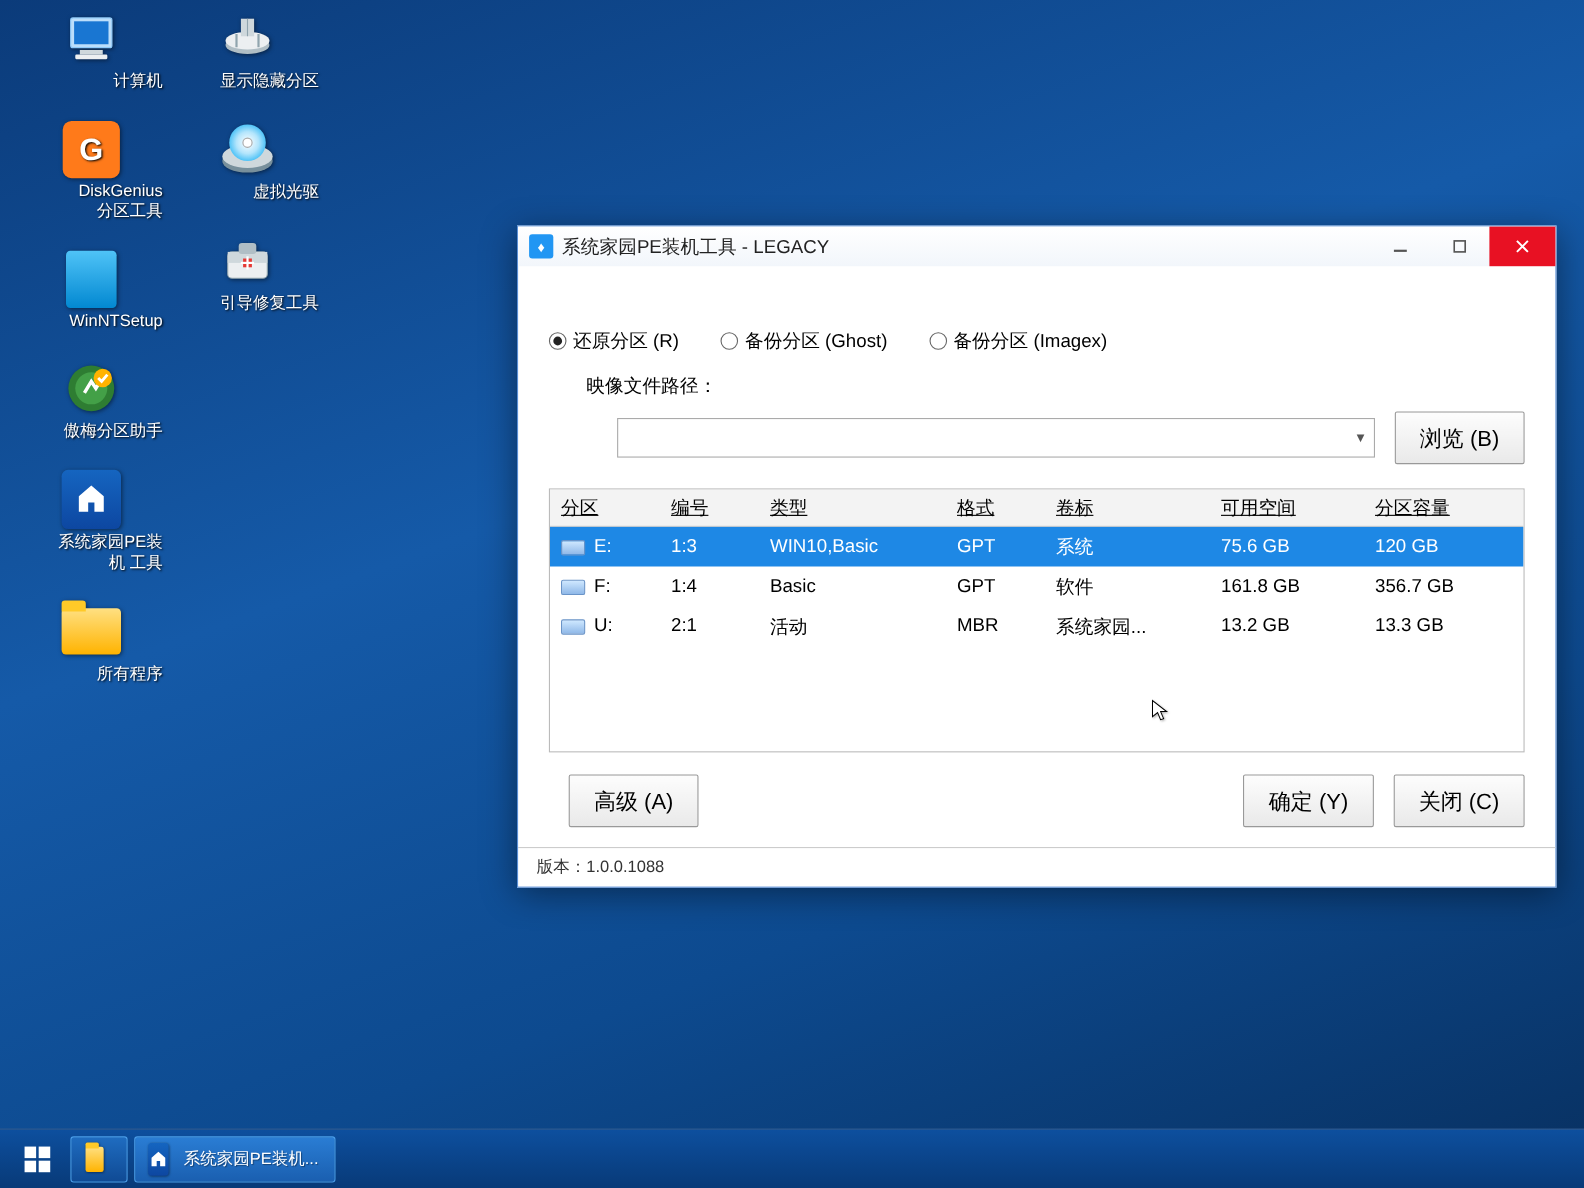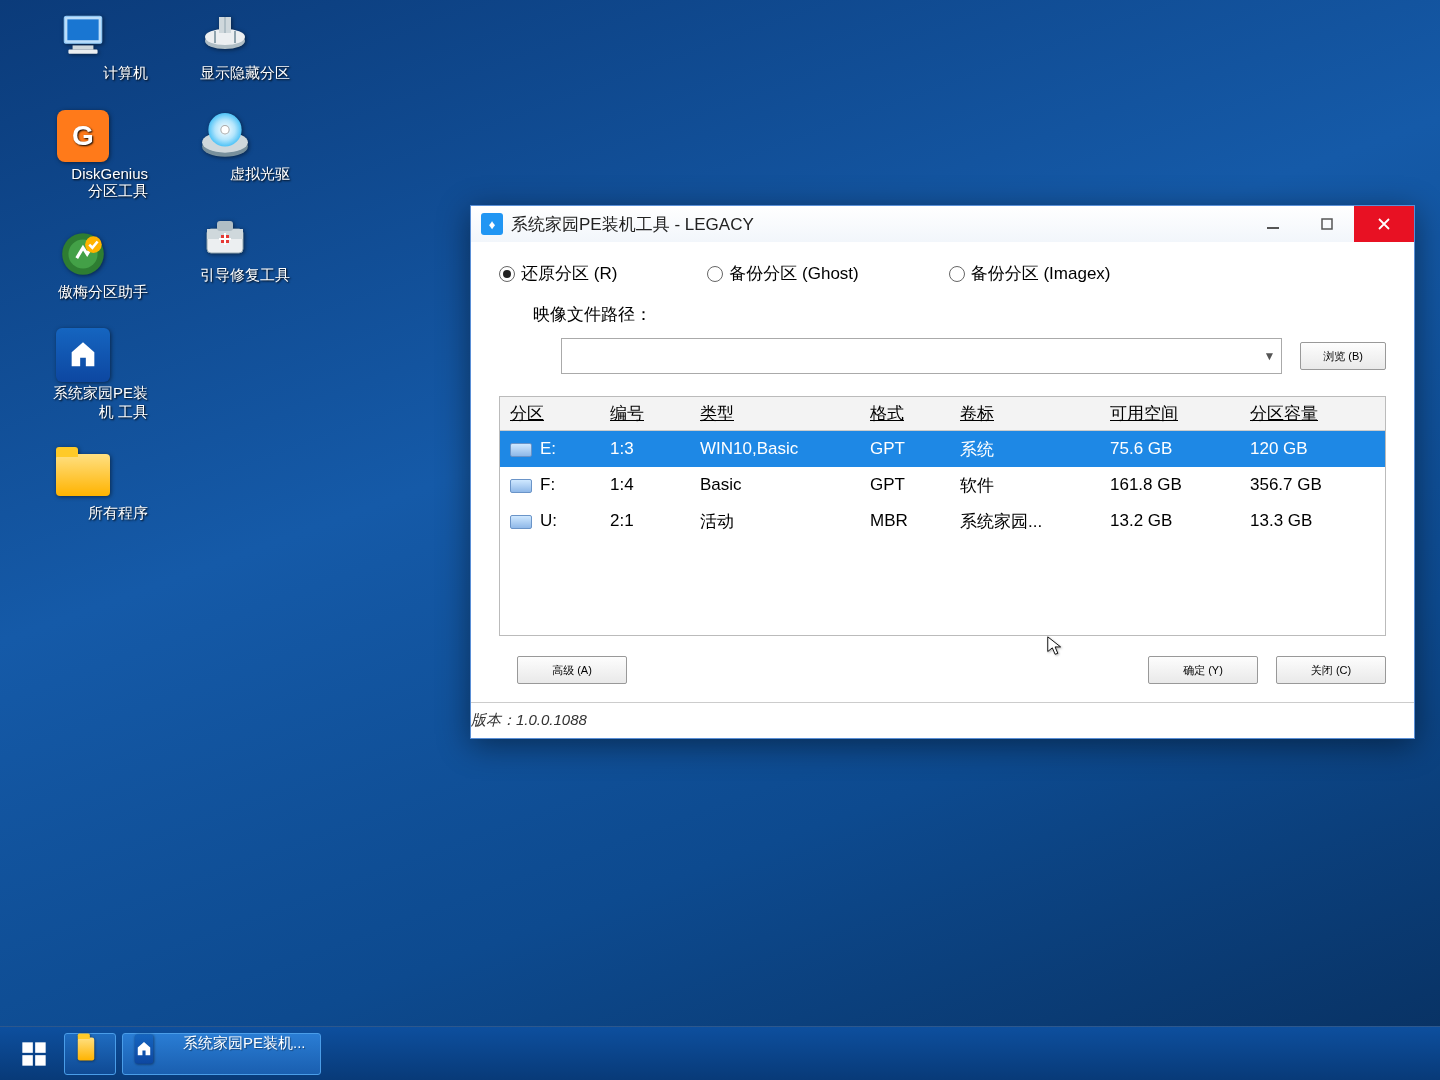--- a/index.html
+++ b/index.html
@@ -17,58 +17,58 @@
 .ico-nt { width:46px;height:52px;background:linear-gradient(#4fc3f7,#0288d1);border-radius:4px; }
 .ico-fold{ width:54px;height:42px;background:linear-gradient(#ffe082,#ffb300);border-radius:4px; position:relative;}
 .ico-fold::before{content:"";position:absolute;top:-7px;left:0;width:22px;height:10px;background:#ffca28;border-radius:3px 3px 0 0;}
 .ico-pe { width:54px;height:54px;background:linear-gradient(#1565c0,#0d47a1);border-radius:6px;display:flex;align-items:center;justify-content:center;}
 .ico-pe svg{width:34px;height:34px;}
 
 
 .taskbar { position:absolute; left:0; right:0; bottom:0; height:54px; background:linear-gradient(#0d4f9e,#083a78); display:flex; align-items:center; padding:0 10px; gap:6px; border-top:1px solid rgba(255,255,255,.15);}
 .start { width:48px;height:40px;display:flex;align-items:center;justify-content:center;cursor:pointer; }
 .start svg{width:28px;height:28px;}
-.tbtn { height:42px; padding:0 14px 0 6px; background:linear-gradient(#2a7dd4,#1a5fb0); border:1px solid #4a9de8; border-radius:3px; display:flex; gap:24px; color:#fff; font-size:15px; cursor:pointer; text-shadow:1px 1px 1px rgba(0,0,0,.4);}
+.tbtn { height:42px; padding:0 14px 0 6px; background:linear-gradient(#2a7dd4,#1a5fb0); border:1px solid #4a9de8; border-radius:3px; display:flex; align-items:center; gap:8px; color:#fff; font-size:15px; cursor:pointer; text-shadow:1px 1px 1px rgba(0,0,0,.4);}
 .tbtn.folder{ background:linear-gradient(#1f6cc0,#0f4a94); }
 .tbtn .ti{width:30px;height:30px;display:flex;align-items:center;justify-content:center;}
 
 
 .win { position:absolute; left:470px; top:205px; width:945px; background:#fff; border:1px solid #5a8fd6; box-shadow:0 6px 30px rgba(0,0,0,.45); }
 .titlebar { height:36px; background:linear-gradient(#fff,#f2f6fb); display:flex; align-items:center; }
 .titlebar .ico{width:22px;height:22px;background:#2196f3;border-radius:3px;margin:0 8px 0 10px;display:flex;align-items:center;justify-content:center;color:#fff;font-size:13px;}
 .titlebar .ttl{flex:1;text-align:left;font-size:17px;color:#222;padding-right:100px;}
 .winctrl{display:flex;height:100%;}
 .wc{width:54px;display:flex;align-items:center;justify-content:center;cursor:pointer;color:#555;}
 .wc.close{background:#e81123;color:#fff;width:60px;}
 
 .body{ padding:20px 28px 8px; }
-.radios{ display:flex; gap:90px; font-size:17px; margin-bottom:18px;}
+.radios{ display:flex; gap:38px; font-size:17px; margin-bottom:18px;margin-top:36px;}
 .radio{ display:flex; align-items:center; gap:6px; cursor:pointer; }
 .radio .dot{ width:16px;height:16px;border:1px solid #666;border-radius:50%;display:flex;align-items:center;justify-content:center;}
 .radio.sel .dot::after{content:"";width:8px;height:8px;background:#222;border-radius:50%;}
 
 .pathrow{ display:flex; align-items:center; gap:18px; margin-bottom:22px;margin-left:34px;}
 .pathrow .lbl{ font-size:17px; }
 .combo{ flex:1; height:36px; border:1px solid #aaa; background:#fff; position:relative;}
 .combo .dd{ position:absolute; right:6px; top:50%; transform:translateY(-50%); font-size:12px; color:#555;}
-.btn{ height:28px; padding:0 22px; border:1px solid #999; background:linear-gradient(#fdfdfd,#e9e9e9); font-size:11px; cursor:pointer; border-radius:2px;}
+.btn{ height:48px; padding:0 22px; border:1px solid #999; background:linear-gradient(#fdfdfd,#e9e9e9); font-size:20px; cursor:pointer; border-radius:2px;}
 
 .table{ border:1px solid #bbb; font-size:17px; height:240px; overflow:hidden;}
 .thead,.trow{ display:grid; grid-template-columns:100px 90px 170px 90px 150px 140px 140px; align-items:center; height:34px;}
 .thead{ background:#f3f3f3; border-bottom:1px solid #ccc; font-weight:normal;text-decoration:underline;}
 .thead > div, .trow > div{ padding:0 10px; white-space:nowrap; overflow:hidden;}
 .trow{ height:36px; }
 .trow.sel{ background:#1e88e5; color:#fff;}
 .drvico{display:inline-block;width:22px;height:14px;background:linear-gradient(#cfe8ff,#8fb8e8);border:1px solid #6a94c8;border-radius:2px;margin-right:8px;vertical-align:middle;}
 
 .bottombtns{ display:flex; margin:20px 0 10px; }
 .bottombtns .spacer{flex:1;}
 .bottombtns .btn{ margin-left:18px; min-width:110px;}
 
-.status{ border-top:1px solid #ccc; padding:8px 0; font-size:15px; color:#333; display:flex; gap:58px; white-space:nowrap; overflow:hidden;font-style:italic;}
+.status{ border-top:1px solid #ccc; padding:8px 17px; font-size:15px; color:#333; display:flex; gap:58px; white-space:nowrap; overflow:hidden;}
 
 .cursor{ position:absolute; left:1045px; top:635px; pointer-events:none;}
 .cursor svg{width:22px;height:22px;filter:drop-shadow(1px 1px 1px rgba(0,0,0,.3));}
 </style>
 </head>
 <body>
 
 <div class="desktop">
   <div>
     <div class="dicon">
@@ -81,20 +81,26 @@
           </svg>
       </div>
       <div style="white-space:pre-line">计算机</div>
     </div>
     <div class="dicon">
       <div class="img">
           <div class="ico-dg">G</div>
         </div>
       <div style="white-space:pre-line">DiskGenius
 分区工具</div>
+    </div>
+    <div class="dicon">
+      <div class="img">
+          <div class="ico-nt"></div>
+        </div>
+      <div style="white-space:pre-line">WinNTSetup</div>
     </div>
     <div class="dicon">
       <div class="img ico-am">
         <svg viewBox="0 0 48 48" width="50" height="50">
             <circle cx="24" cy="24" r="20" fill="#2e7d32"></circle>
             <circle cx="24" cy="24" r="14" fill="#43a047"></circle>
             <path d="M18 28 l6 -10 l4 6 l5 -8" stroke="#fff" stroke-width="3" fill="none"></path>
             <circle cx="34" cy="15" r="8" fill="#ffb300"></circle>
             <path d="M30 15 l3 3 l5 -6" stroke="#fff" stroke-width="2.5" fill="none"></path>
           </svg>

